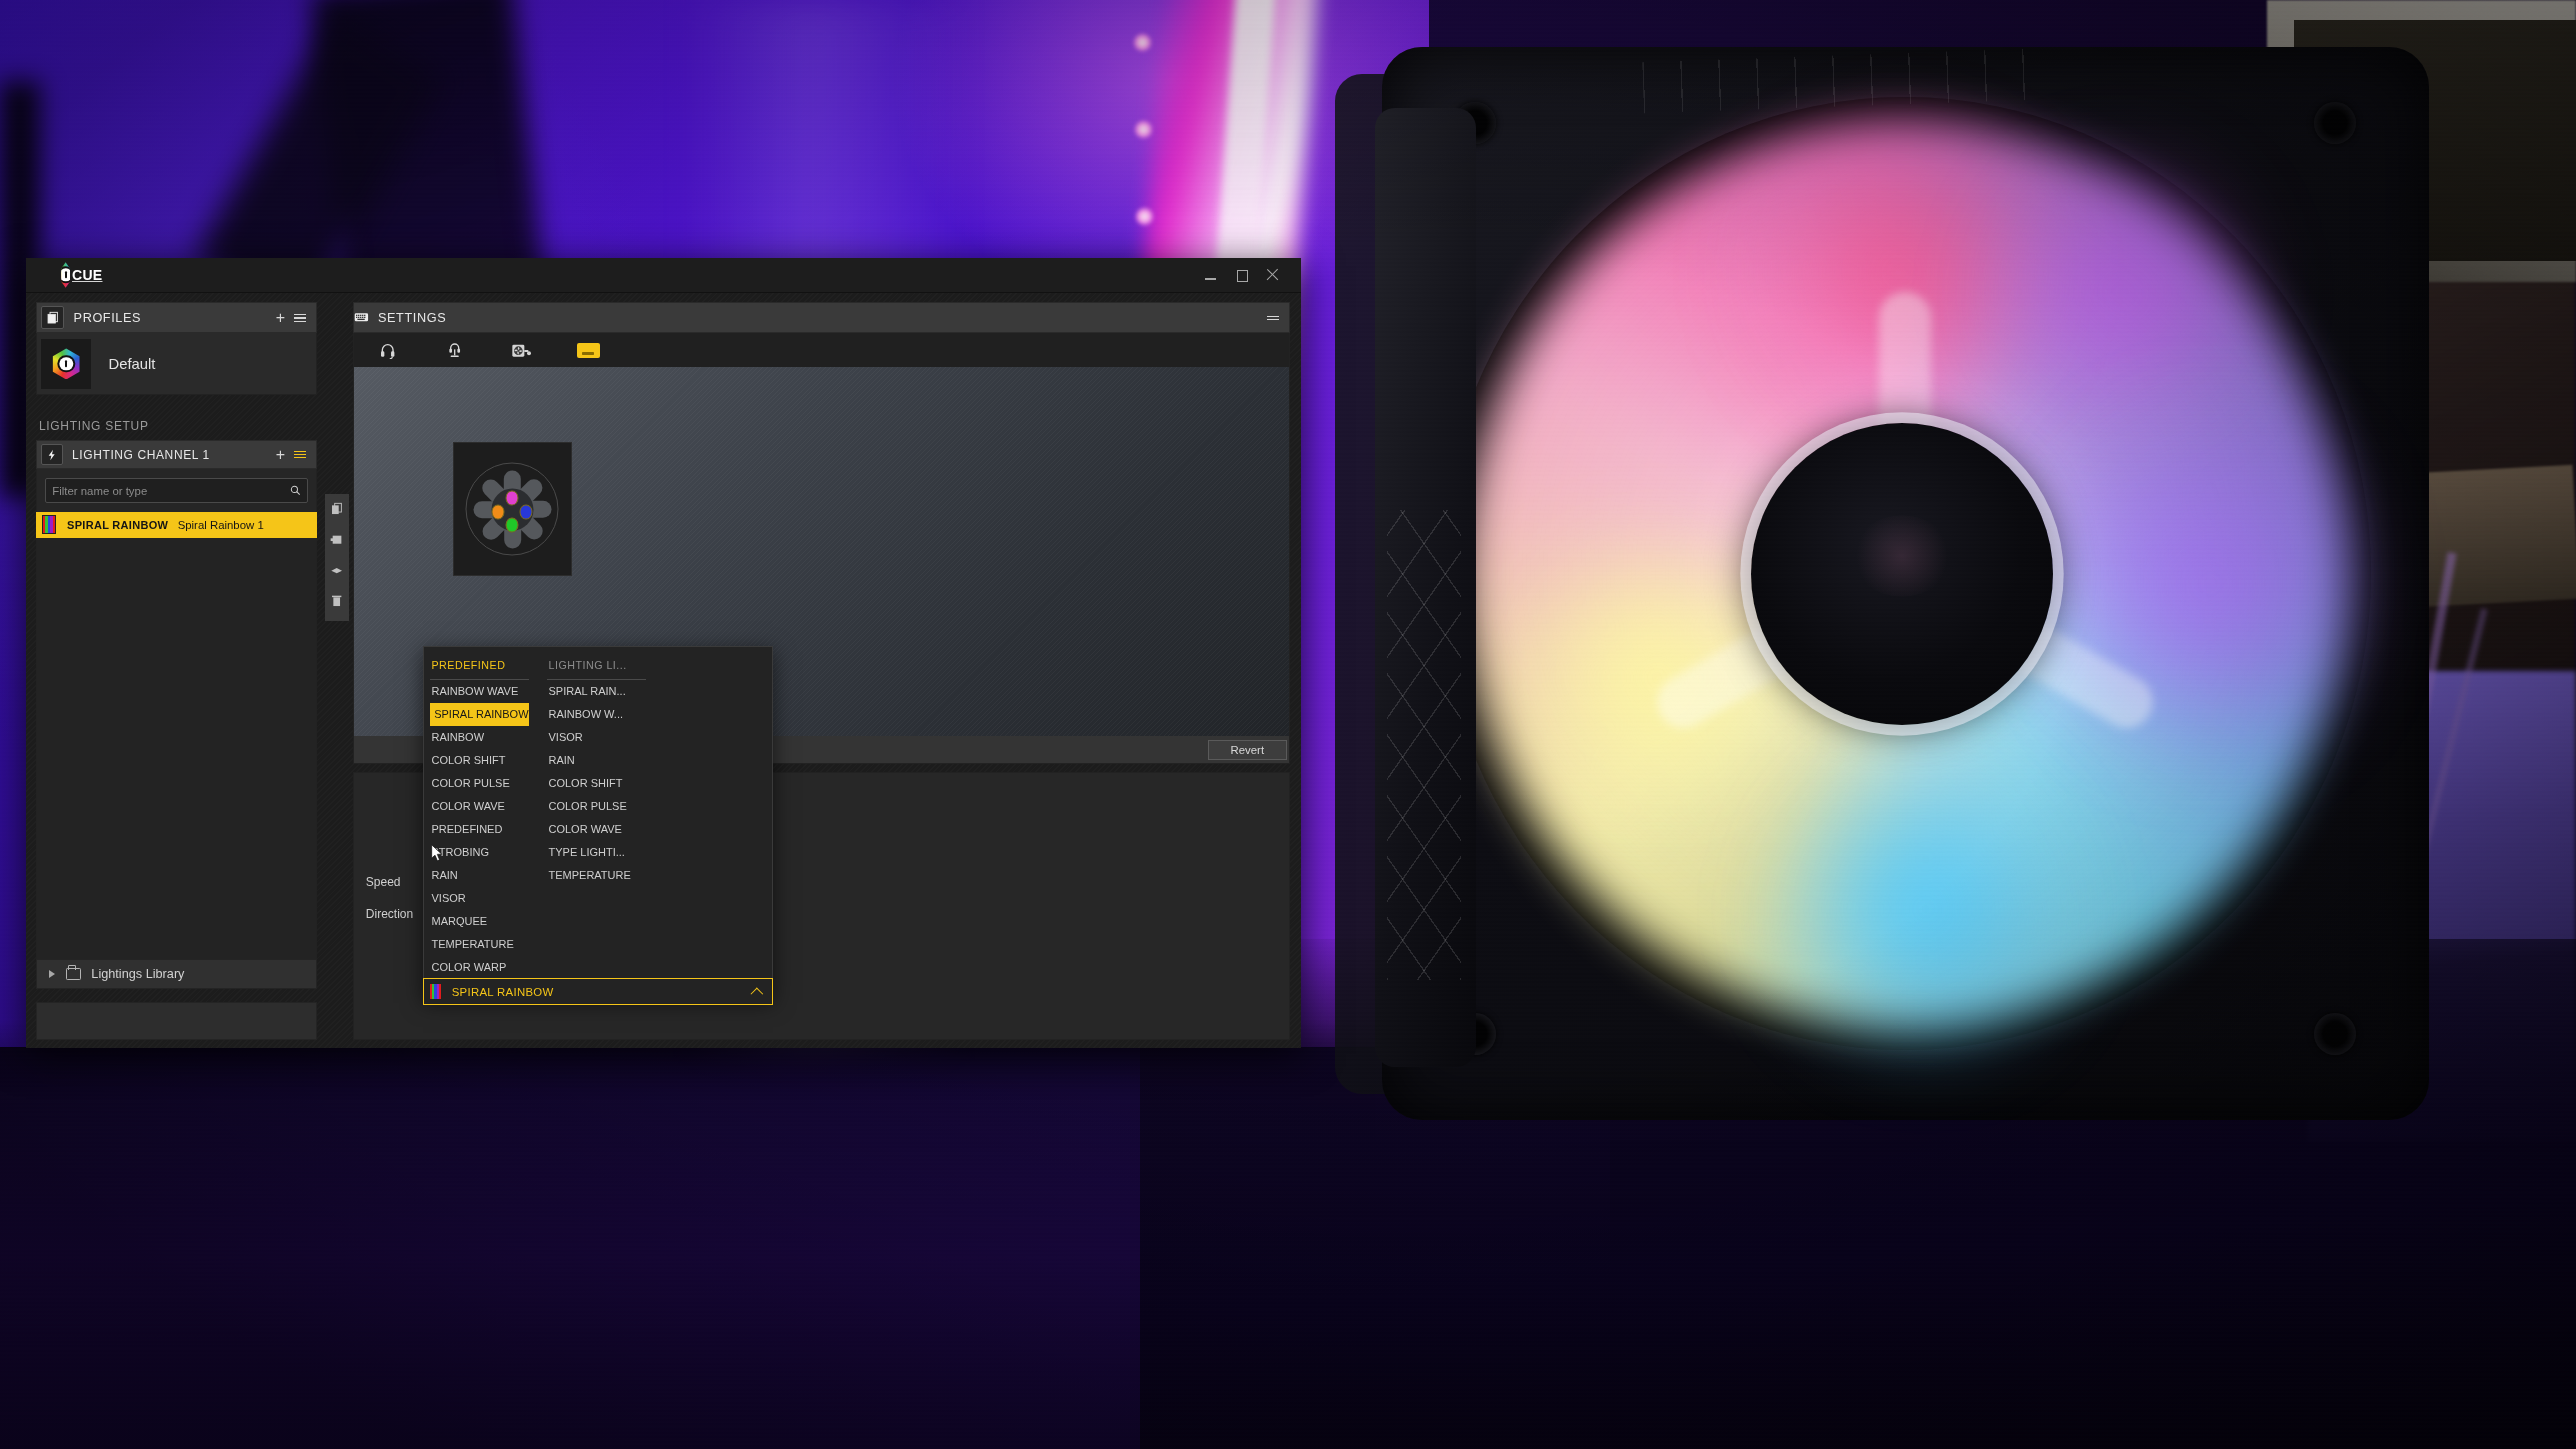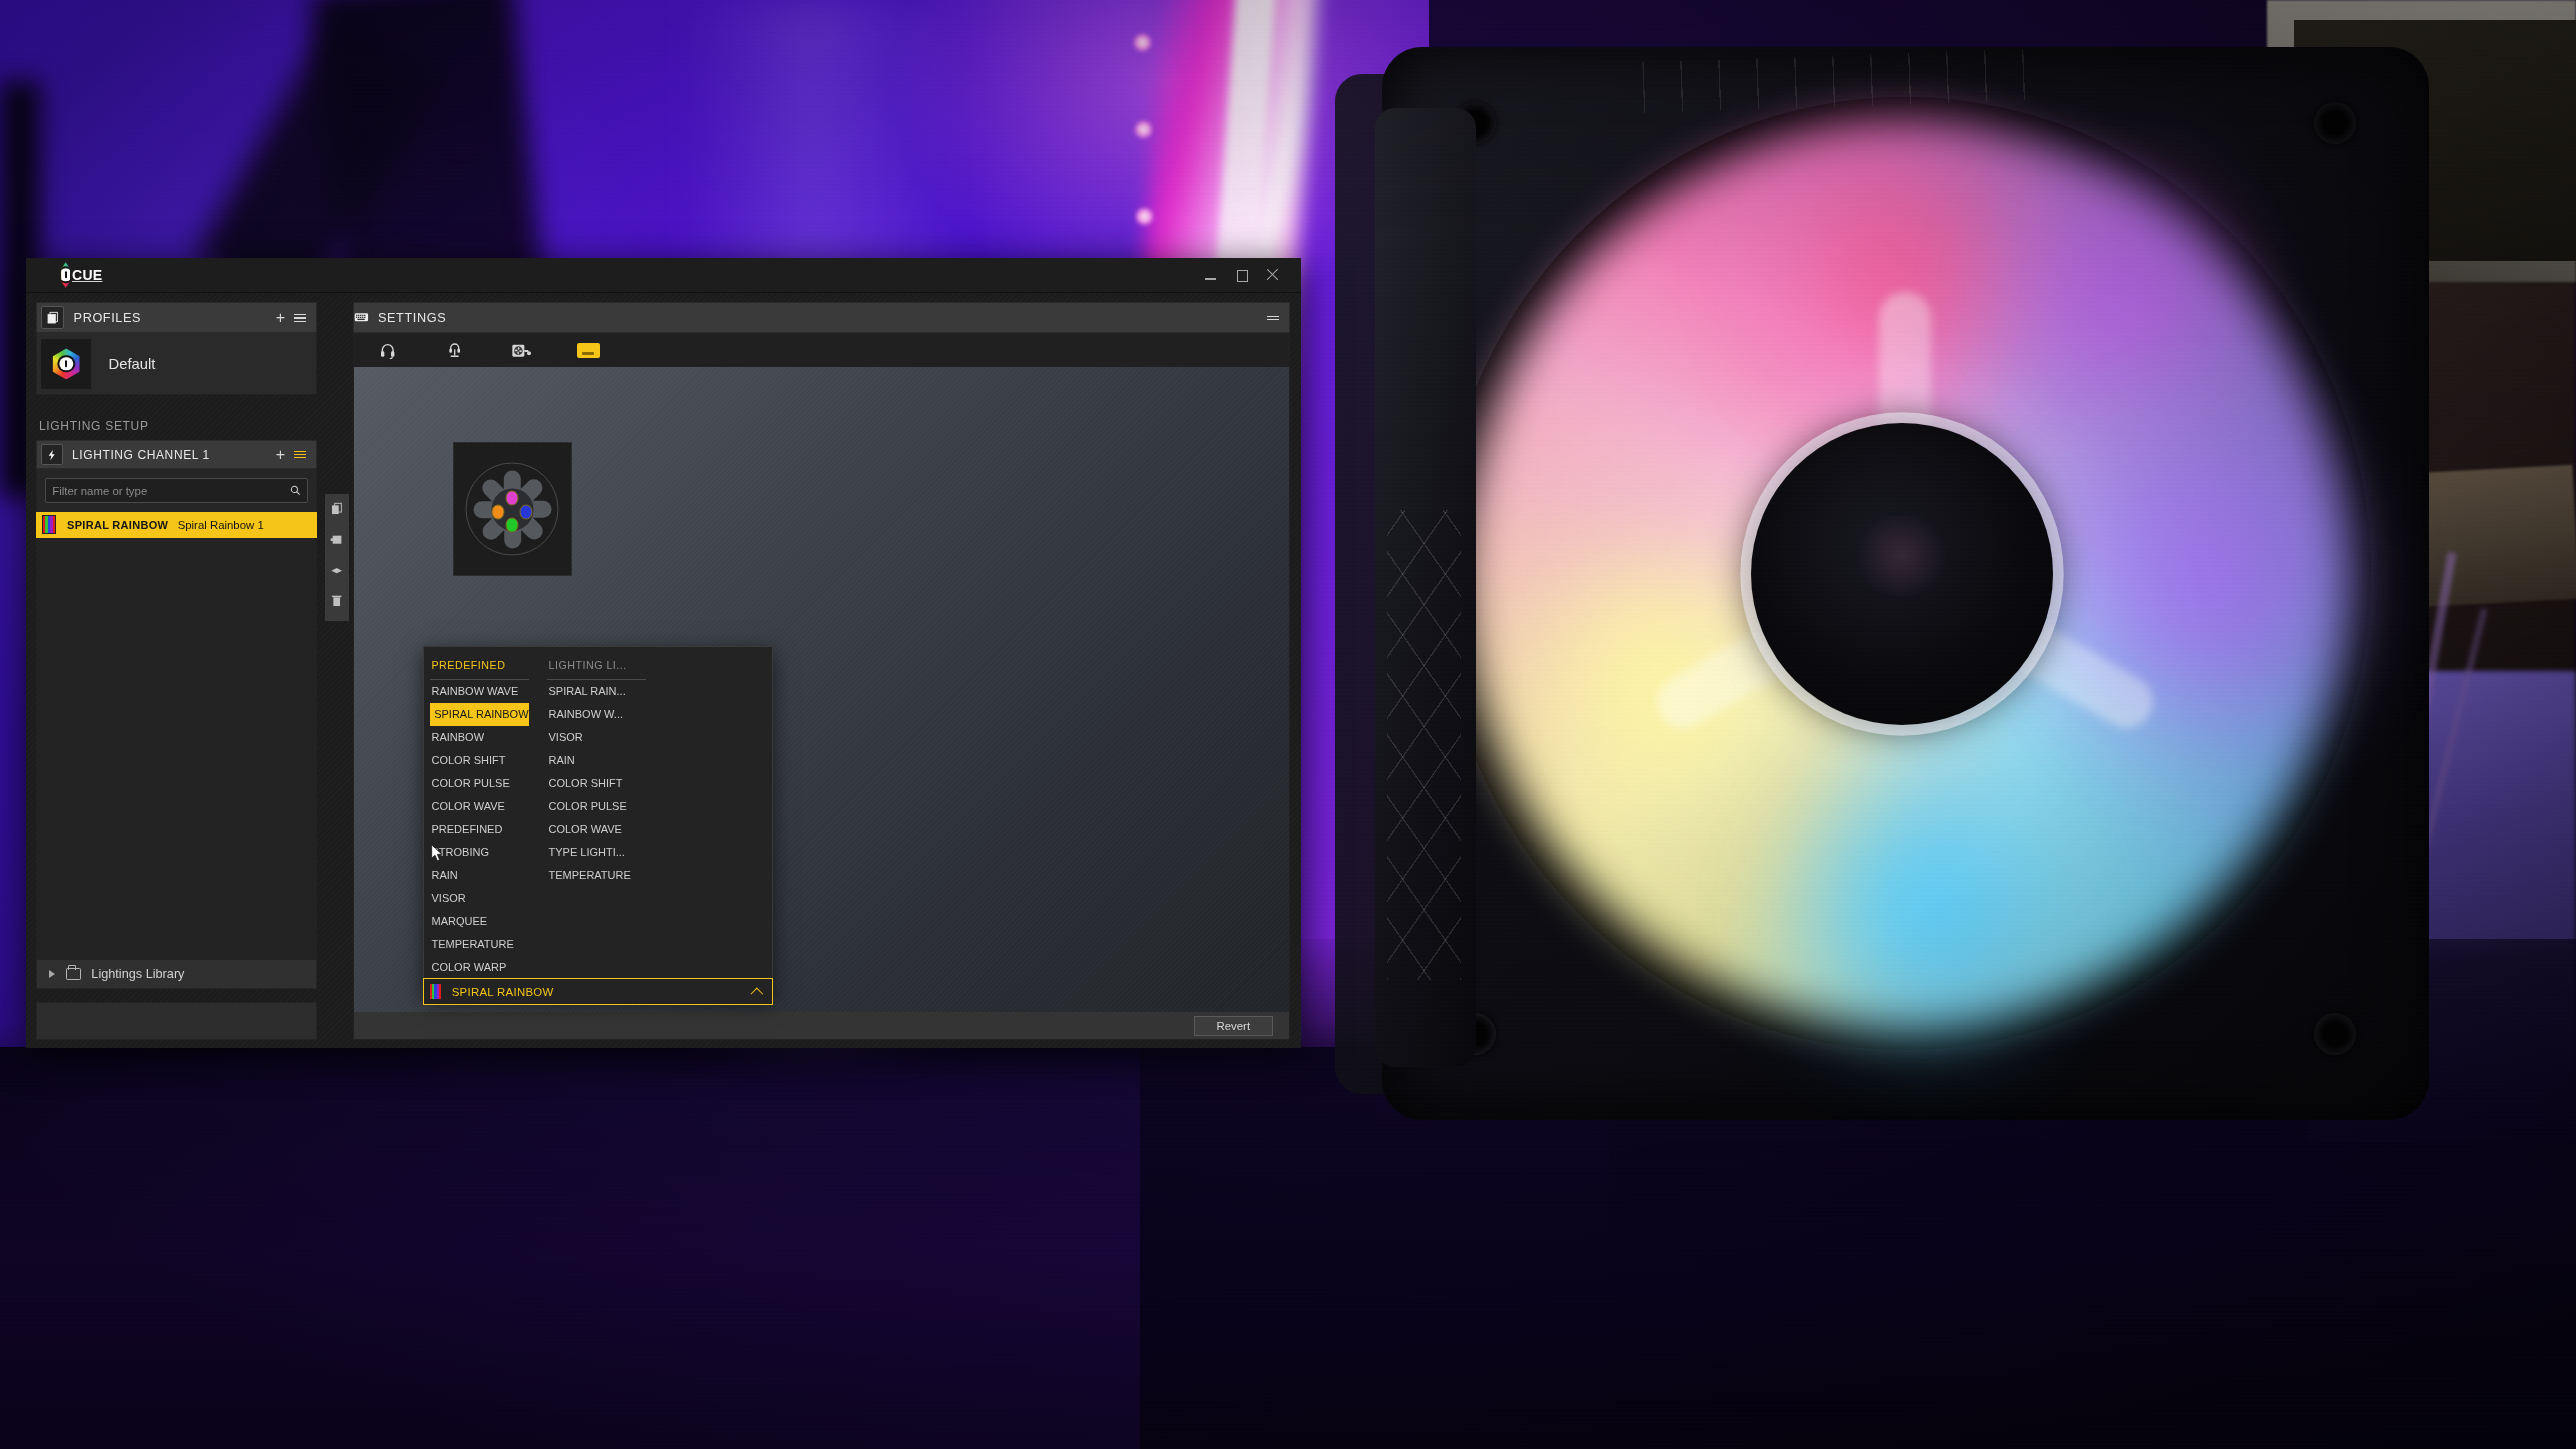--- a/index.html
+++ b/index.html
@@ -405,21 +405,21 @@
     position: absolute; width: 12.7px; height: 14.8px; border-radius: 50%;
     border: 1.3px solid #7a6a20;
   }
 
   .stage-footer {
     height: 28px; background: #343434; display: flex; align-items: center;
     border-left:0.7px solid #222; border-right:0.7px solid #222; border-bottom:0.7px solid #222;
     position: relative;
   }
   .revert {
-    margin-left: auto; margin-right: 16px; width: 79px; height: 20px;
+    margin-left: auto; margin-right: 2px; width: 79px; height: 20px;
     background: #3d3d3d; border: 0.7px solid #5a5a5a; color: #d8d8d8;
     display: flex; align-items: center; justify-content: center; font-size: 11.4px; cursor: pointer;
   }
 
   .props {
     margin-top: 8px; flex: 0 0 268px; background: #272727; border: 0.7px solid #222;
     position: relative; padding: 0;
   }
   .prop-row { position: absolute; display: flex; align-items: center; }
   .prop-label { font-size: 12px; color: #d0d0d0; width: 62px; }
@@ -745,20 +745,37 @@
             <div class="led" id="led2" style="left: 58px; top: 46px; background: rgb(40, 56, 216);"></div>
             <div class="led" id="led3" style="left: 44px; top: 59px; background: rgb(32, 200, 40);"></div>
           </div>
         </div>
       </div>
 
       <div class="stage-footer">
         <div class="revert">Revert</div>
       </div>
 
+      <div class="props">
+        <div class="prop-row" style="left:12px; top:102px;">
+          <div class="prop-label">Speed</div>
+          <div class="slider">
+            <div class="slider-track"></div>
+            <div class="slider-knob" id="speedKnob" style="left: 76px;"></div>
+          </div>
+          <div class="slider-val">Medium</div>
+        </div>
+        <div class="prop-row" style="left:12px; top:129px;">
+          <div class="prop-label">Direction</div>
+          <div class="select">
+            <span>Clockwise</span>
+            <div class="chev"></div>
+          </div>
+        </div>
+      </div>
 
     </div>
   </div>
 
   <div class="ddown">
     <div class="dd-cols" id="ddCols">
         <div class="dd-col">
           <div class="dd-colhead active">PREDEFINED</div>
           <div class="dd-item">RAINBOW WAVE</div>
           <div class="dd-item sel">SPIRAL RAINBOW</div>

